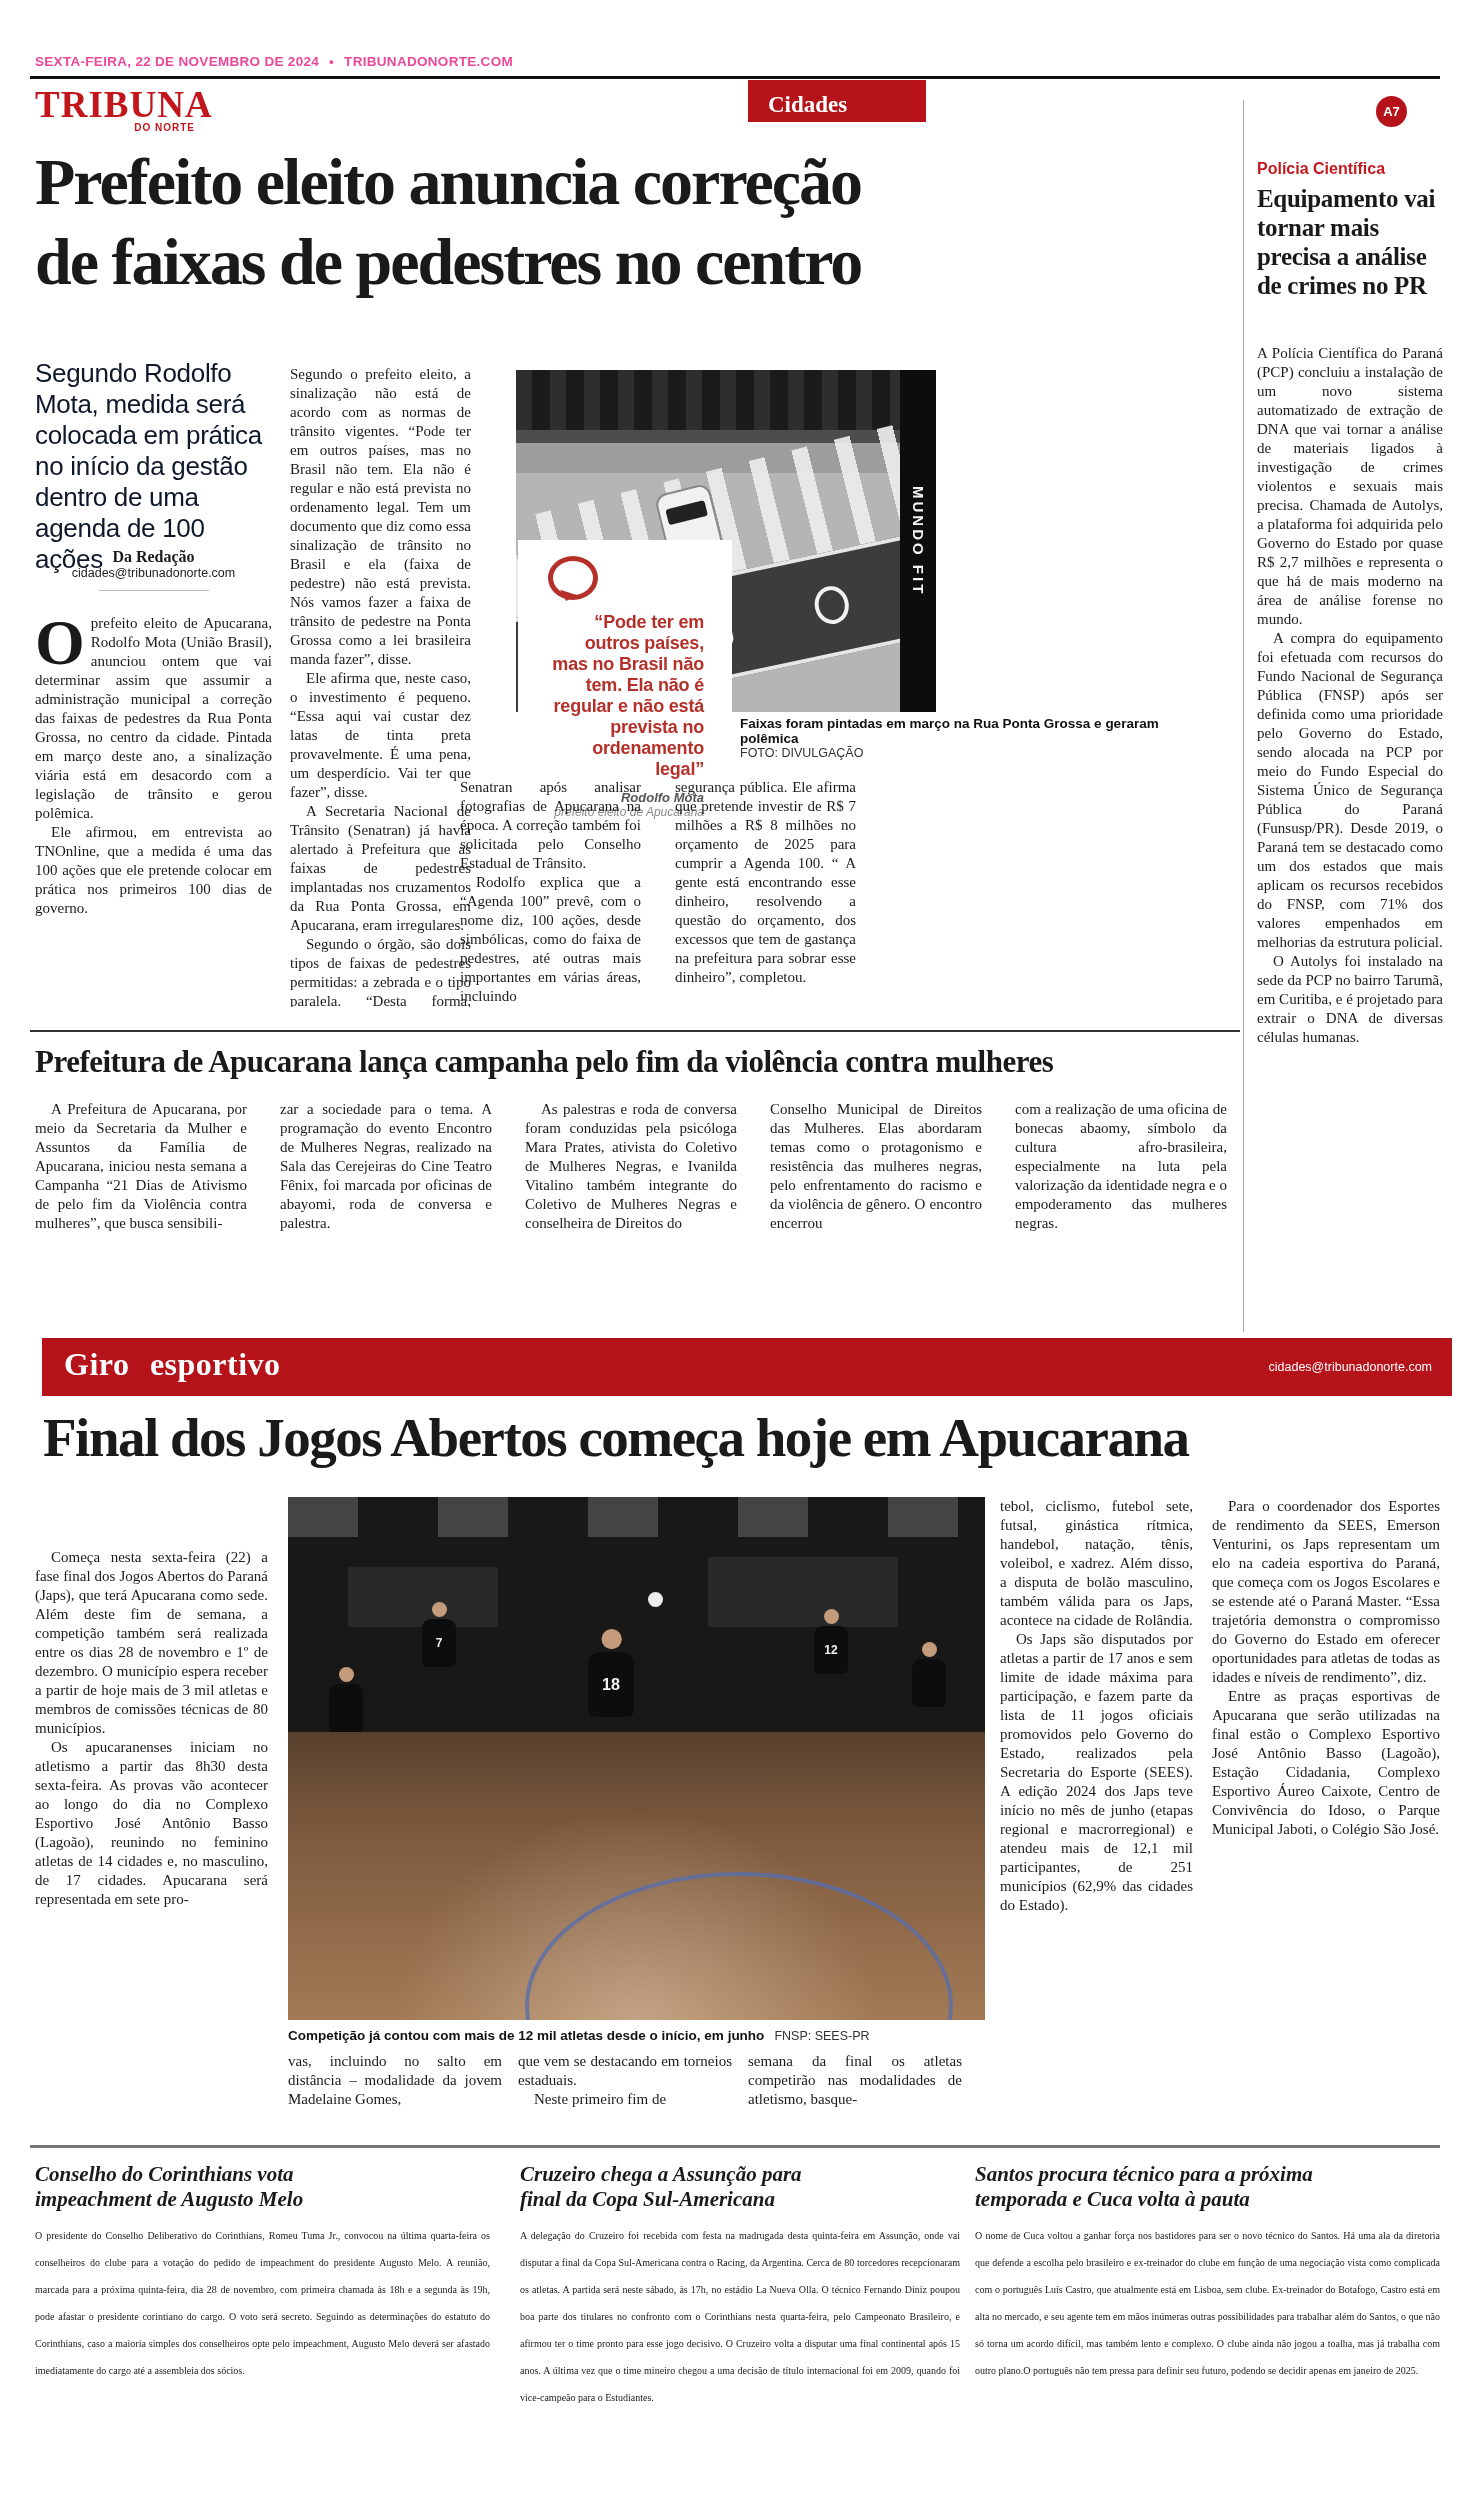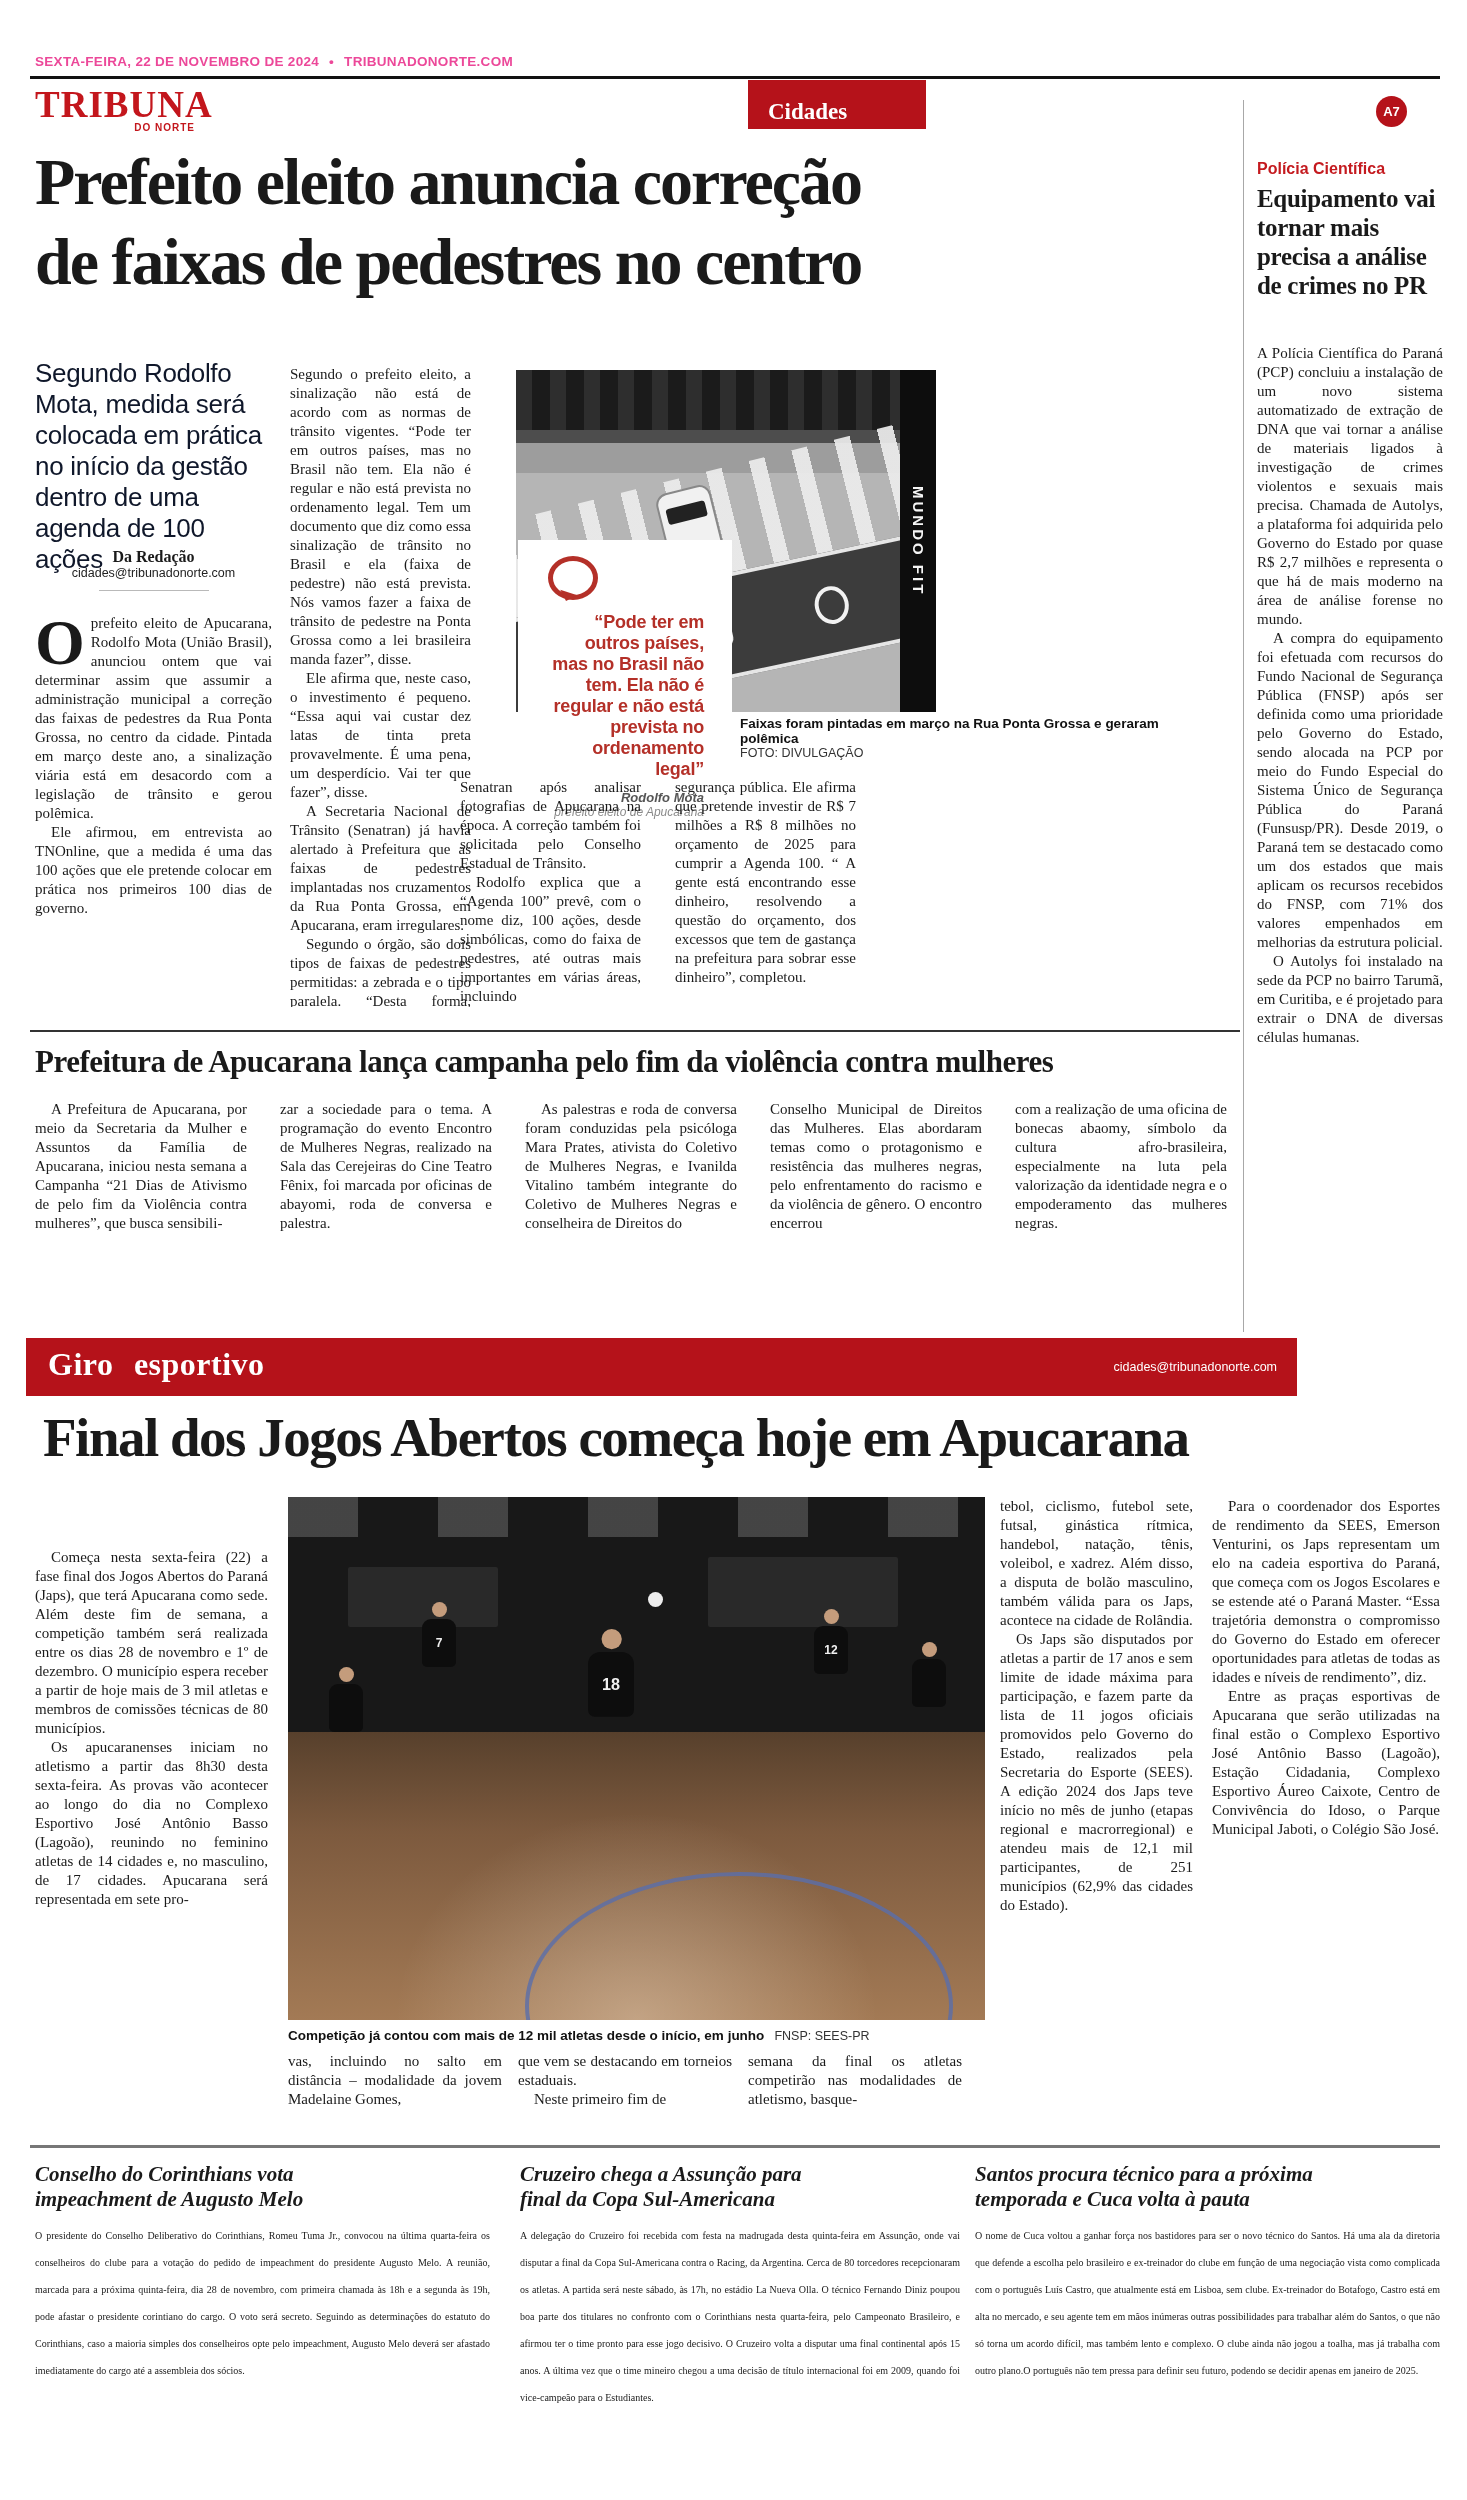--- a/index.html
+++ b/index.html
@@ -11,21 +11,21 @@
   p{margin:0;}
   .cols p + p{text-indent:16px;}
   .cols p{text-align:justify;}
   
   .dateline{font:bold 13.5px "Liberation Sans",sans-serif;letter-spacing:.3px;color:#ec4899;}
   .dateline .dot{margin:0 10px;}
   .toprule{background:#111;height:3px;}
   .logo-t{font:bold 37px "Liberation Serif",serif;color:#c3161c;letter-spacing:1px;line-height:34px;}
   .logo-s{display:block;text-align:right;font:bold 10px "Liberation Sans",sans-serif;color:#c3161c;letter-spacing:1px;margin-top:0px;}
   .section-banner{background:#b5121a;color:#fff;font:bold 23px "Liberation Serif",serif;
-                  padding:19px 0 6px 20px;width:158px;height:24px;}
+                  padding:12px 0 6px 20px;width:158px;height:24px;}
   .badge{width:31px;height:31px;border-radius:50%;background:#b5121a;color:#fff;
          font:bold 13px "Liberation Sans",sans-serif;display:flex;align-items:center;justify-content:center;}
   
   .h1line{font:bold 66px "Liberation Serif",serif;letter-spacing:-2px;line-height:80px;white-space:nowrap;}
   .standfirst{font:26px "Liberation Sans",sans-serif;color:#0f172a;line-height:31px;letter-spacing:-.3px;}
   .byline-name{font:bold 16px "Liberation Serif",serif;text-align:center;}
   .byline-mail{font:12.5px "Liberation Sans",sans-serif;text-align:center;color:#222;}
   .byline-rule{width:110px;height:1px;background:#b9b9b9;margin:10px auto 0;}
   .body15{font-size:15px;line-height:19px;}
   .dropcap{float:left;font:bold 64px "Liberation Serif",serif;line-height:50px;padding:4px 6px 0 0;}
@@ -196,21 +196,21 @@
   <div class="abs cols body15 clip" style="left:525px;top:1100px;width:212px;height:222px;">
     <p style="text-indent:16px;">As palestras e roda de conversa foram conduzidas pela psicóloga Mara Prates, ativista do Coletivo de Mulheres Negras, e Ivanilda Vitalino também integrante do Coletivo de Mulheres Negras e conselheira de Direitos do</p>
   </div>
   <div class="abs cols body15 clip" style="left:770px;top:1100px;width:212px;height:222px;">
     <p>Conselho Municipal de Direitos das Mulheres. Elas abordaram temas como o protagonismo e resistência das mulheres negras, pelo enfrentamento do racismo e da violência de gênero. O encontro encerrou</p>
   </div>
   <div class="abs cols body15 clip" style="left:1015px;top:1100px;width:212px;height:222px;">
     <p>com a realização de uma oficina de bonecas abaomy, símbolo da cultura afro-brasileira, especialmente na luta pela valorização da identidade negra e o empoderamento das mulheres negras.</p>
   </div>
 
-  <div class="abs giro" style="left:26px;top:1338px;width:1271px;height:58px;">
+  <div class="abs giro" style="left:42px;top:1338px;width:1410px;height:58px;">
     <div class="abs giro-title" style="left:22px;top:8px;">Giro esportivo</div>
     <div class="abs giro-mail" style="right:20px;top:22px;">cidades@tribunadonorte.com</div>
   </div>
 
   <div class="abs h1sport" style="left:43px;top:1406px;">Final dos Jogos Abertos começa hoje em Apucarana</div>
 
   <div class="abs cols body15 clip" style="left:35px;top:1548px;width:233px;height:620px;">
     <p style="text-indent:16px;">Começa nesta sexta-feira (22) a fase final dos Jogos Abertos do Paraná (Japs), que terá Apucarana como sede. Além deste fim de semana, a competição também será realizada entre os dias 28 de novembro e 1º de dezembro. O município espera receber a partir de hoje mais de 3 mil atletas e membros de comissões técnicas de 80 municípios.</p>
     <p>Os apucaranenses iniciam no atletismo a partir das 8h30 desta sexta-feira. As provas vão acontecer ao longo do dia no Complexo Esportivo José Antônio Basso (Lagoão), reunindo no feminino atletas de 14 cidades e, no masculino, de 17 cidades. Apucarana será representada em sete pro-</p>
   </div>

